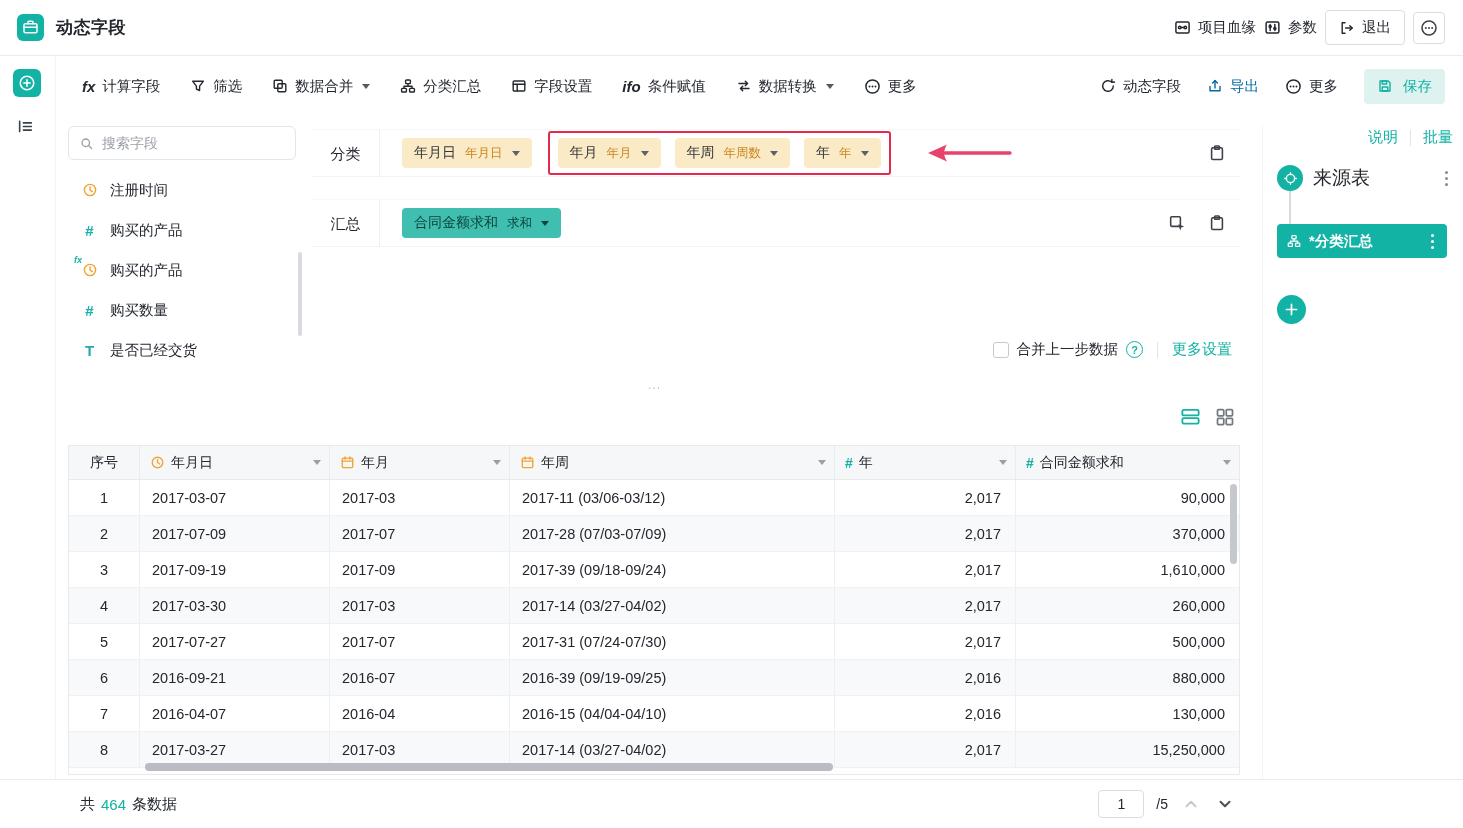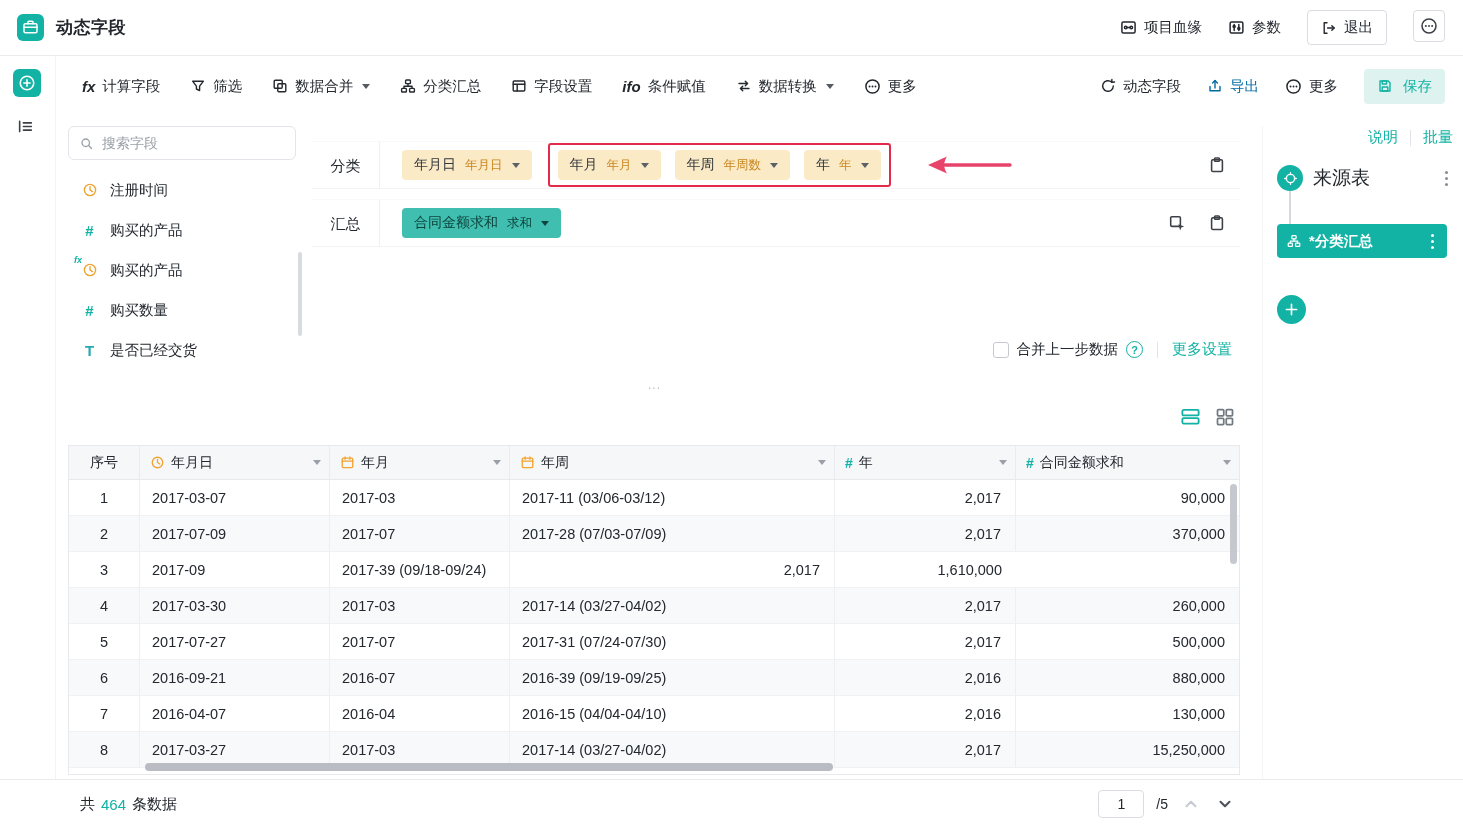--- a/index.html
+++ b/index.html
@@ -17,21 +17,21 @@
   body{position:relative;overflow:hidden;background:#fff;color:var(--txt);
        font-family:"Liberation Sans","DejaVu Sans",sans-serif;font-size:14px}
   svg{display:block;flex:none}
   .ico{stroke:currentColor;fill:none;stroke-width:1.4;stroke-linecap:round;stroke-linejoin:round}
 
   
   .topbar{position:absolute;left:0;top:0;width:100%;height:56px;border-bottom:1px solid var(--border);
           display:flex;align-items:center;gap:12px;padding:0 18px 0 17px;background:#fff;z-index:5}
   .logo{width:27px;height:27px;border-radius:6px;background:var(--teal);display:flex;align-items:center;justify-content:center}
   .apptitle{font-size:17px;font-weight:bold;letter-spacing:.5px}
-  .top-right{margin-left:auto;display:flex;gap:26px}
+  .top-right{margin-left:auto;display:flex;align-items:center;gap:8px}
   .top-link{display:flex;align-items:center;gap:7px;font-size:14.5px;cursor:pointer}
   .exit-btn{display:flex;align-items:center;gap:7px;font-size:14.5px;border:1px solid #d9dce1;border-radius:4px;padding:7px 13px;cursor:pointer}
   .more-box{width:32px;height:32px;border:1px solid #d9dce1;border-radius:4px;display:flex;align-items:center;justify-content:center;cursor:pointer;color:#3c4147}
 
   
   .rail{position:absolute;left:0;top:56px;bottom:49px;width:56px;border-right:1px solid #f2f4f6;background:#fff}
   .rail-add{position:absolute;left:13px;top:13px;width:28px;height:28px;border-radius:6px;background:var(--teal);
             display:flex;align-items:center;justify-content:center;cursor:pointer}
   .rail-list{position:absolute;left:17px;top:62px;color:#3a4046;cursor:pointer}
 
@@ -359,21 +359,21 @@
       <span>购买数量</span>
     </div>
     <div class="fitem">
       <span class="ficon ttxt">T</span>
       <span>是否已经交货</span>
     </div>
   </div>
   <div class="fscroll"></div>
 </aside>
 
-<section class="cfg-row" style="top:141px">
+<section class="cfg-row" style="top:129px">
   <div class="cfg-label">分类</div>
   <div class="chips">
     <div class="chip">
       <span class="cl">年月日</span>
       <span class="cm">年月日</span>
       <span class="cc"></span>
     </div>
     <div class="hlbox">
       <div class="chip">
         <span class="cl">年月</span>
@@ -565,20 +565,21 @@
   <div class="tgrid trow alt">
     <div class="td idx">2</div>
     <div class="td">2017-07-09</div>
     <div class="td">2017-07</div>
     <div class="td">2017-28 (07/03-07/09)</div>
     <div class="td num">2,017</div>
     <div class="td num">370,000</div>
   </div>
   <div class="tgrid trow">
     <div class="td idx">3</div>
+    <div class="td">2017-09-19</div>
     <div class="td">2017-09</div>
     <div class="td">2017-39 (09/18-09/24)</div>
     <div class="td num">2,017</div>
     <div class="td num">1,610,000</div>
   </div>
   <div class="tgrid trow alt">
     <div class="td idx">4</div>
     <div class="td">2017-03-30</div>
     <div class="td">2017-03</div>
     <div class="td">2017-14 (03/27-04/02)</div>

